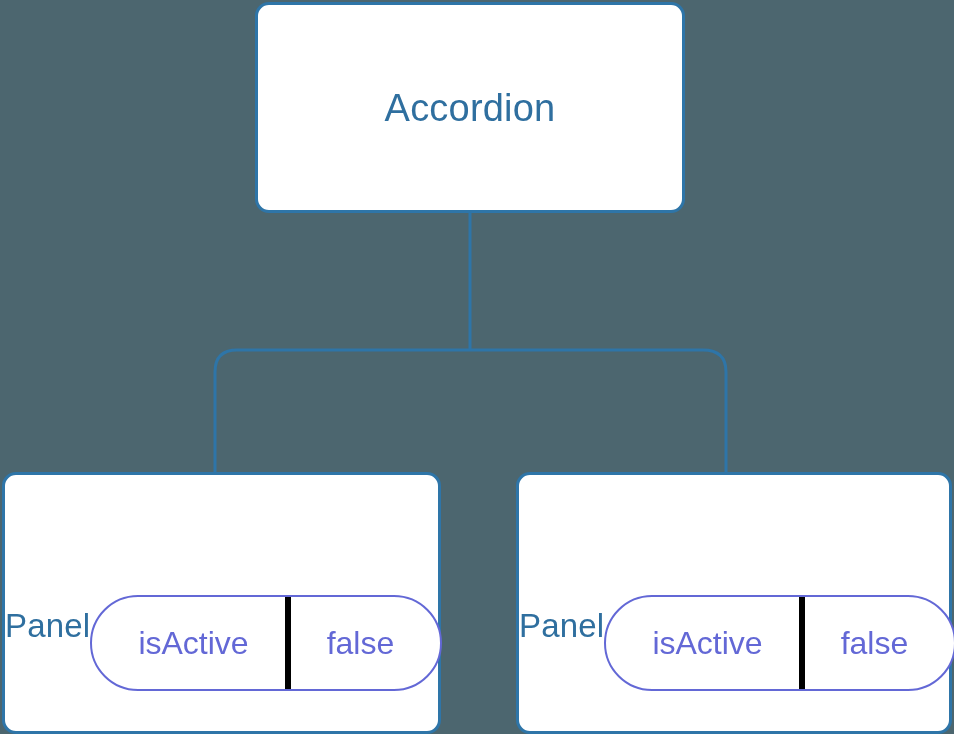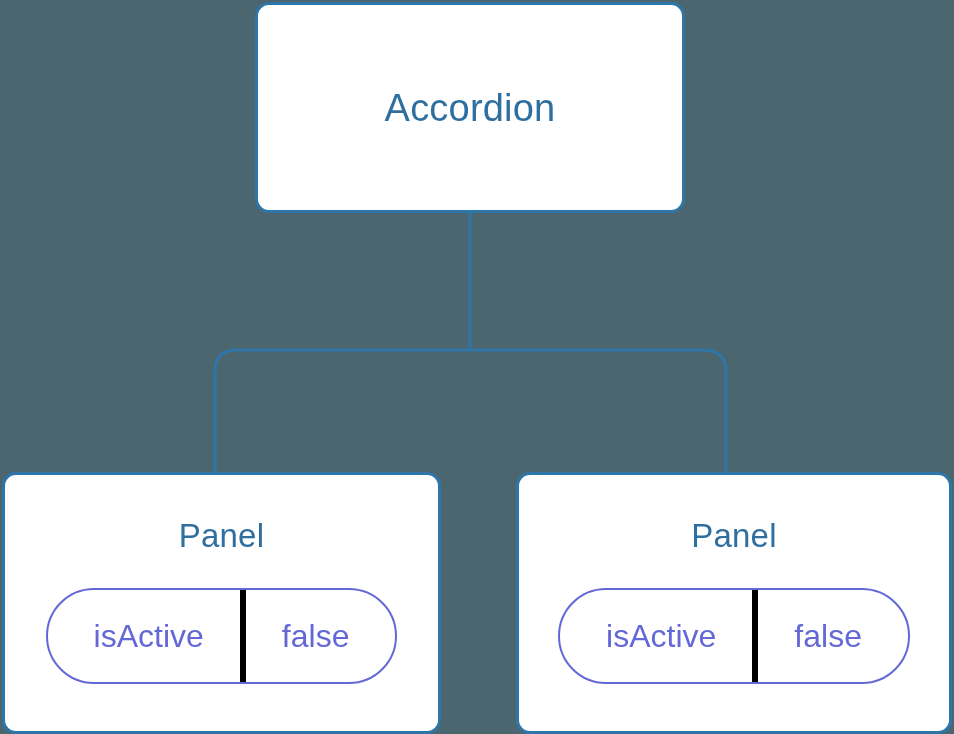--- a/index.html
+++ b/index.html
@@ -55,21 +55,21 @@
     font-weight: 400;
     letter-spacing: 0.2px;
     line-height: 1;
     white-space: nowrap;
   }
 
   .node-child {
     top: 472px;
     height: 262px;
     display: flex;
-    flex-direction: column;
+    flex-direction: row;
     align-items: center;
     padding-top: 44px;
     box-sizing: border-box;
   }
 
   .node-child.left  { left: 2px;   width: 439px; }
   .node-child.right { left: 516px; width: 436px; }
 
   .node-child .node-title {
     font-size: 33px;

